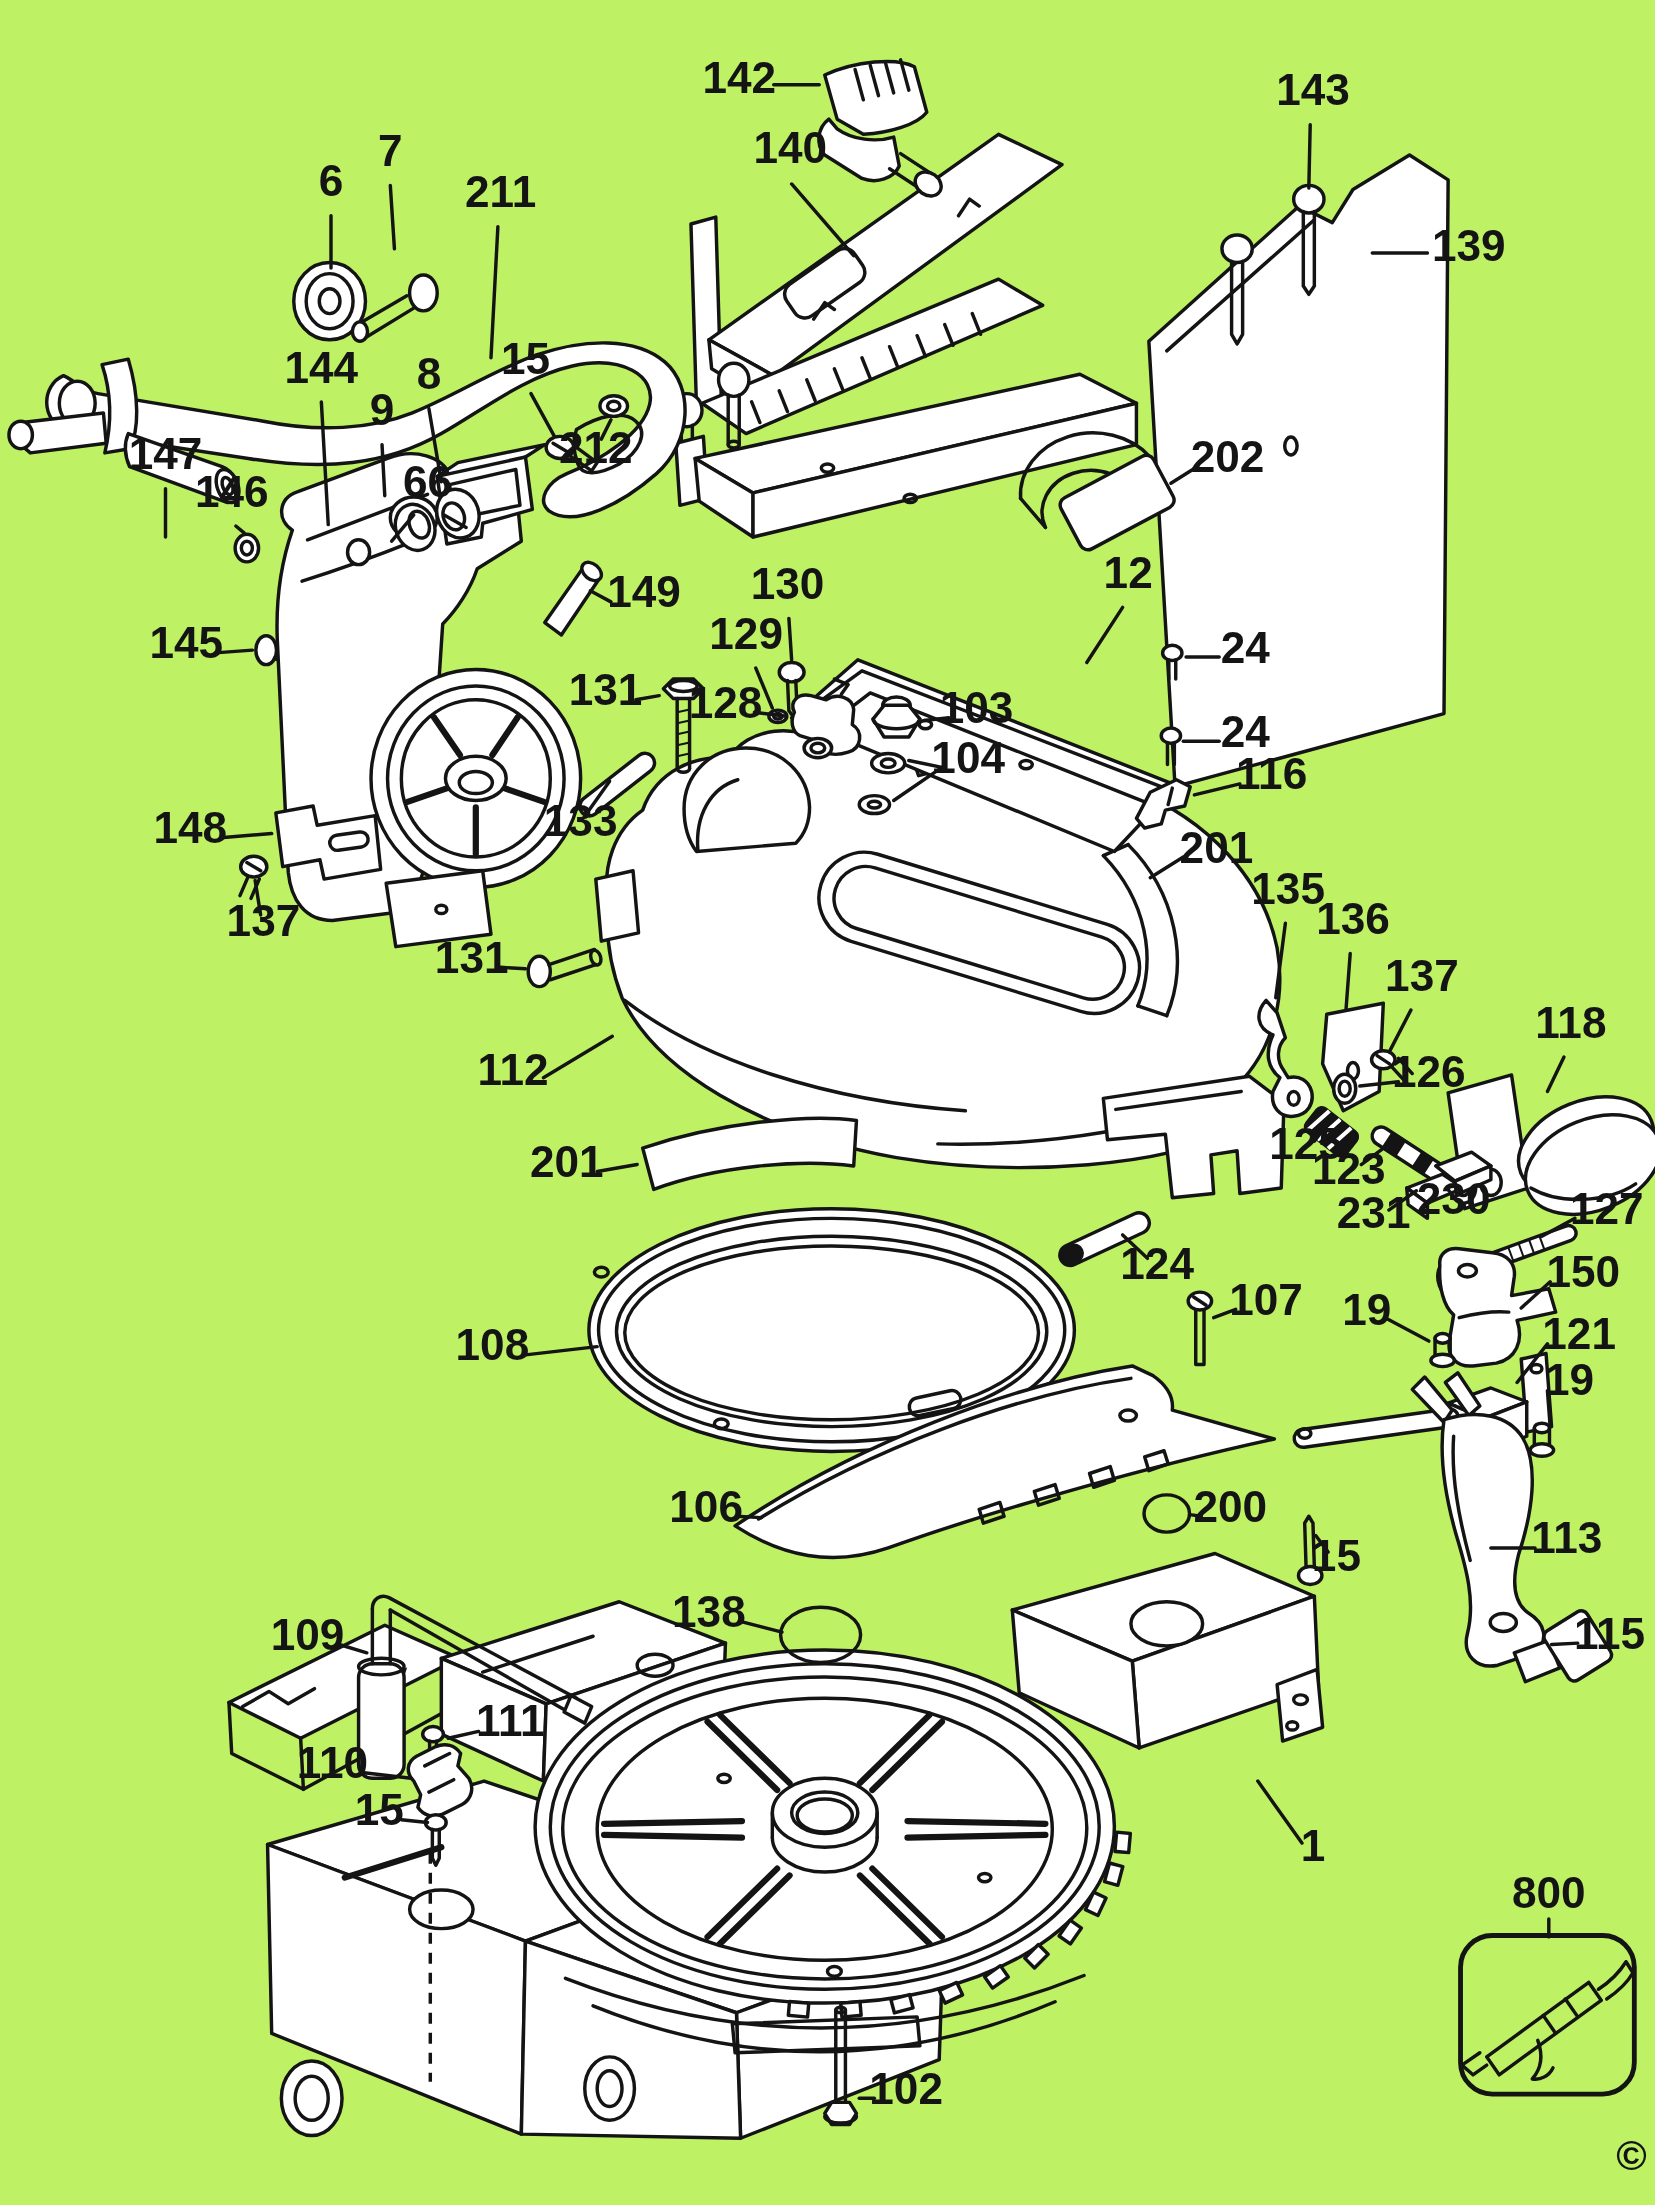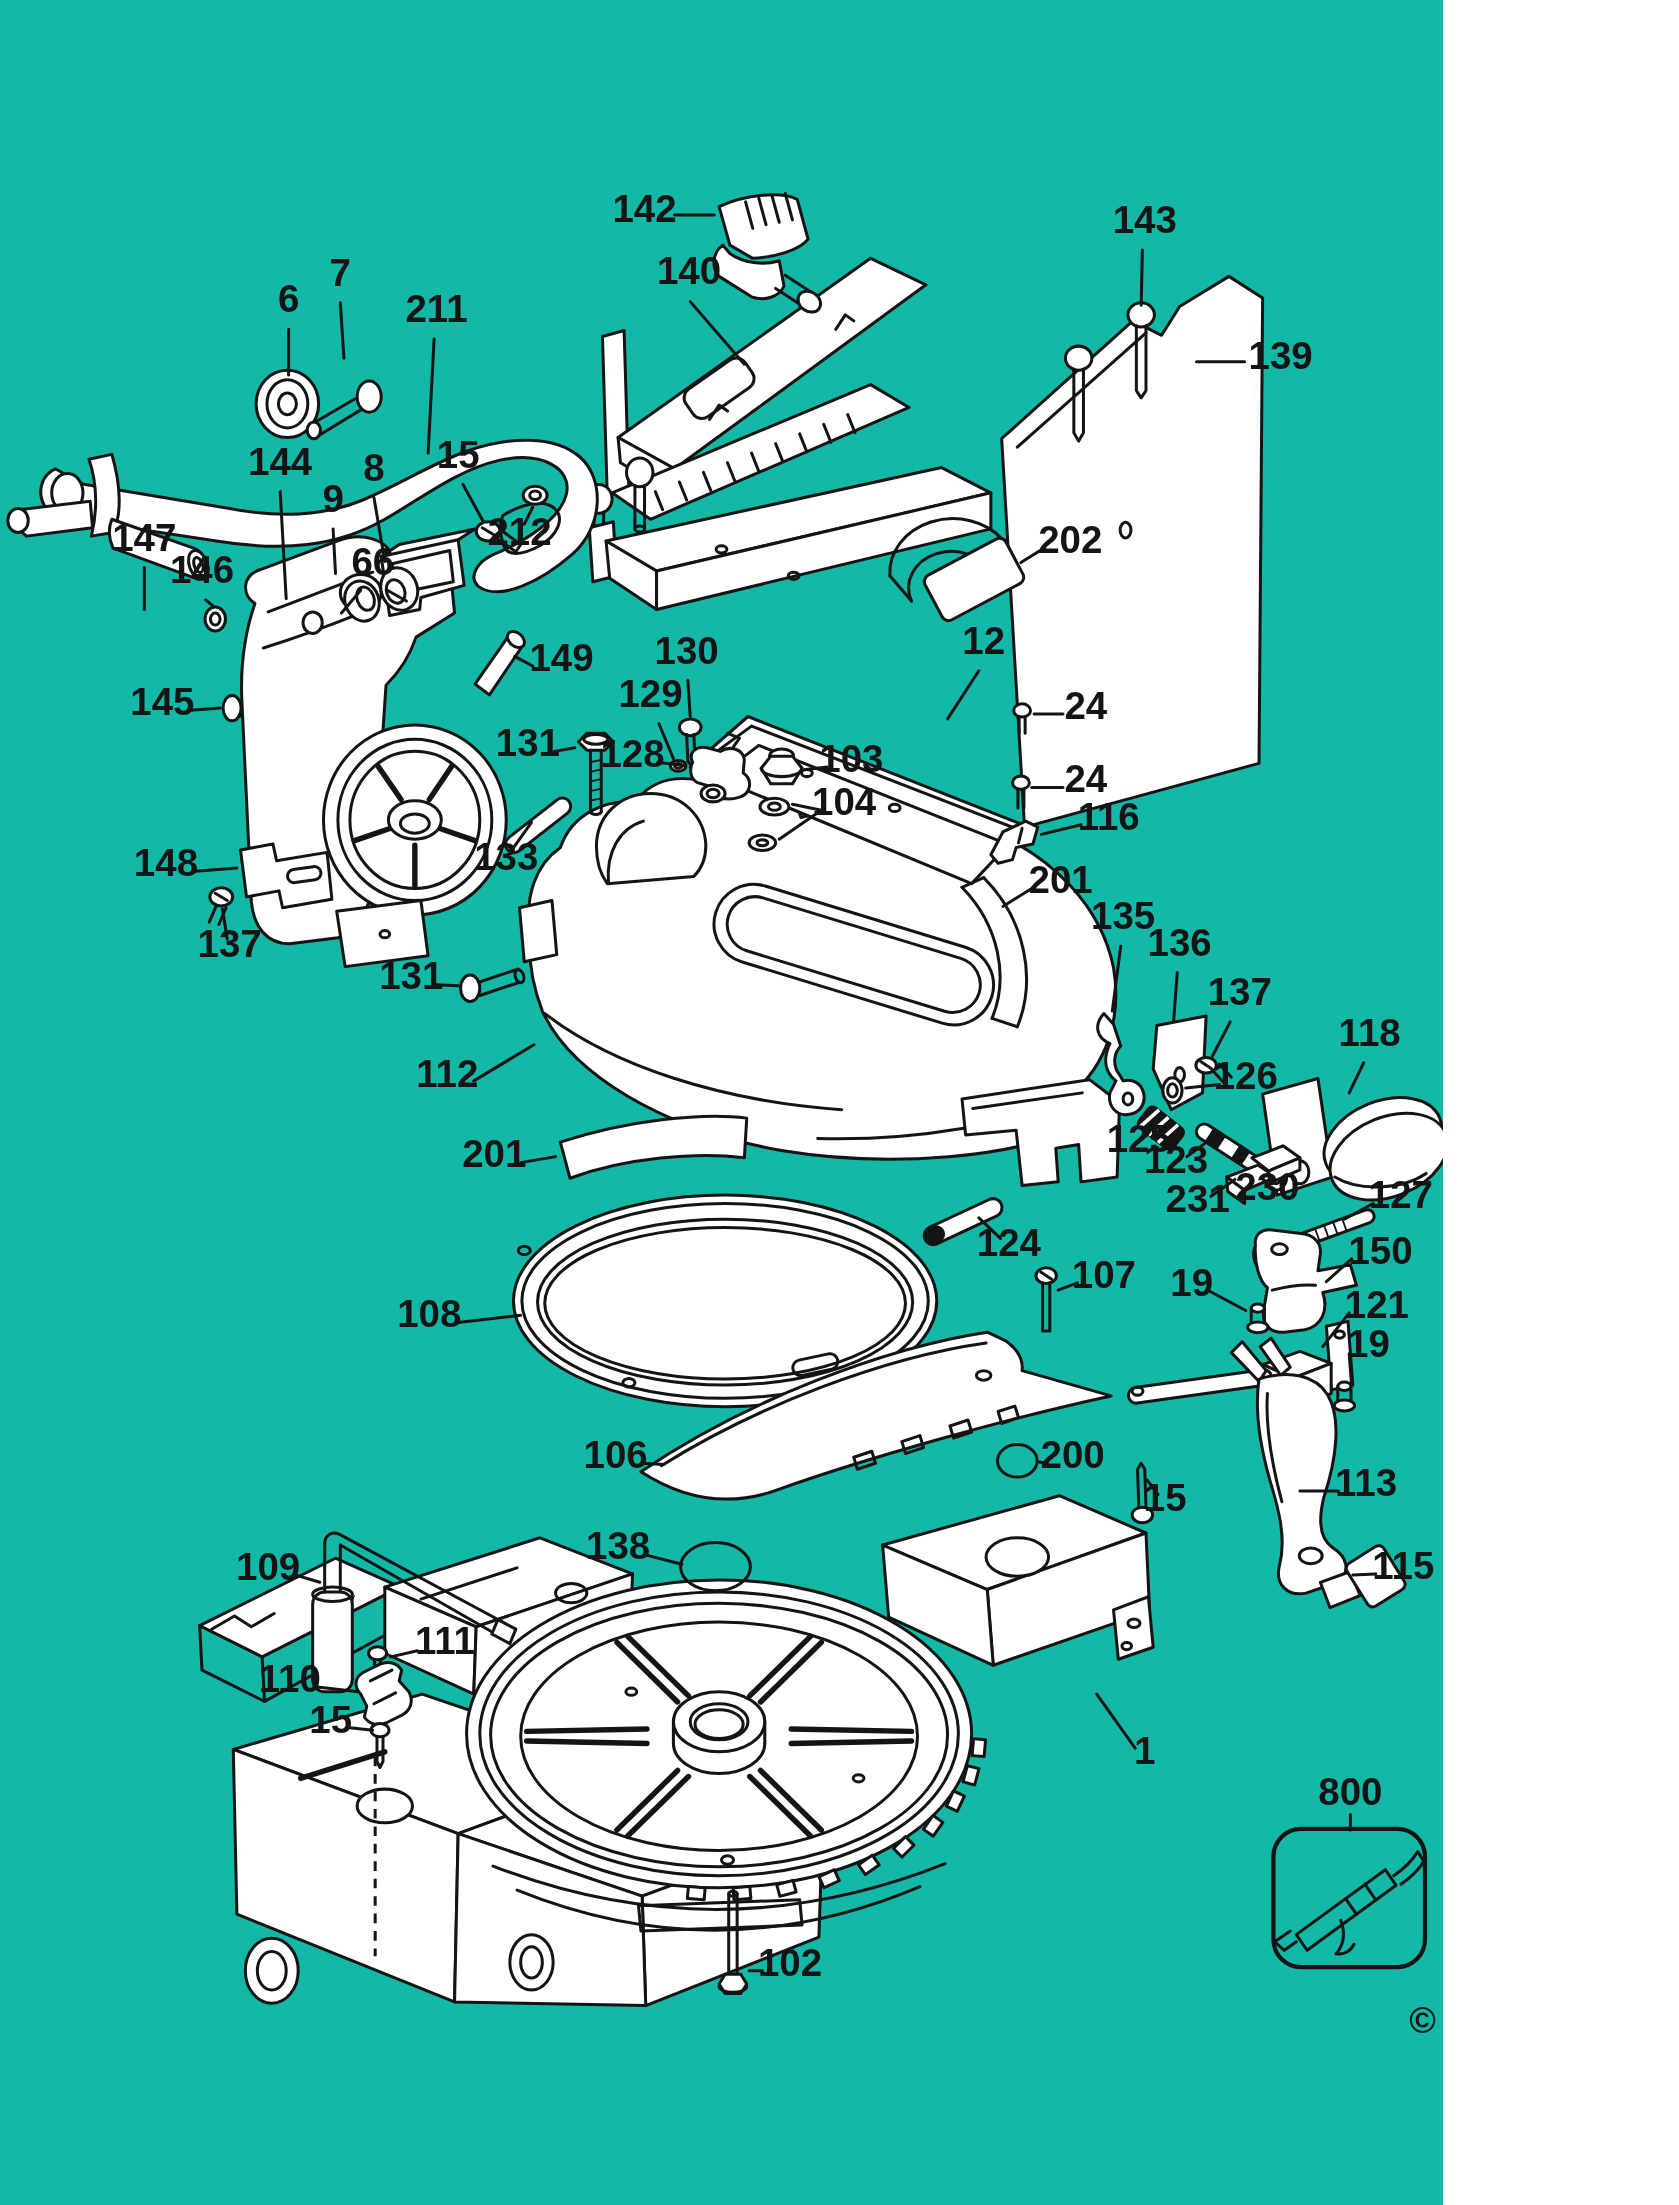--- a/index.html
+++ b/index.html
@@ -1,16 +1,16 @@
 <!DOCTYPE html>
 <html style="font-size:11.2px"><head>
 <meta charset="utf-8">
 <style>
   html,body{margin:0;padding:0;background:#fff}
-  .page{position:relative;width:1443px;height:2205px;background:#14b8a6;overflow:hidden;
+  .page{position:relative;width:1655px;height:2205px;background:#bef264;overflow:hidden;
         font-family:"Liberation Sans",sans-serif}
   .page svg{display:block;width:100%;height:100%}
   .ln{fill:none;stroke:#141414;stroke-width:5;stroke-linecap:round;stroke-linejoin:round}
   .wh{fill:#ffffff;stroke:#141414;stroke-width:5;stroke-linejoin:round}
   .blk{fill:#141414;stroke:#141414;stroke-width:3}
   .sp{fill:none;stroke:#141414;stroke-width:9;stroke-linecap:round}
   .thin{fill:none;stroke:#141414;stroke-width:3}
   .dash{fill:none;stroke:#141414;stroke-width:5;stroke-dasharray:16 13}
   .leader{stroke:#141414;stroke-width:5;stroke-linecap:round}
   .plabel{font-family:"Liberation Sans",sans-serif;font-weight:700;fill:#141414;text-anchor:middle}

